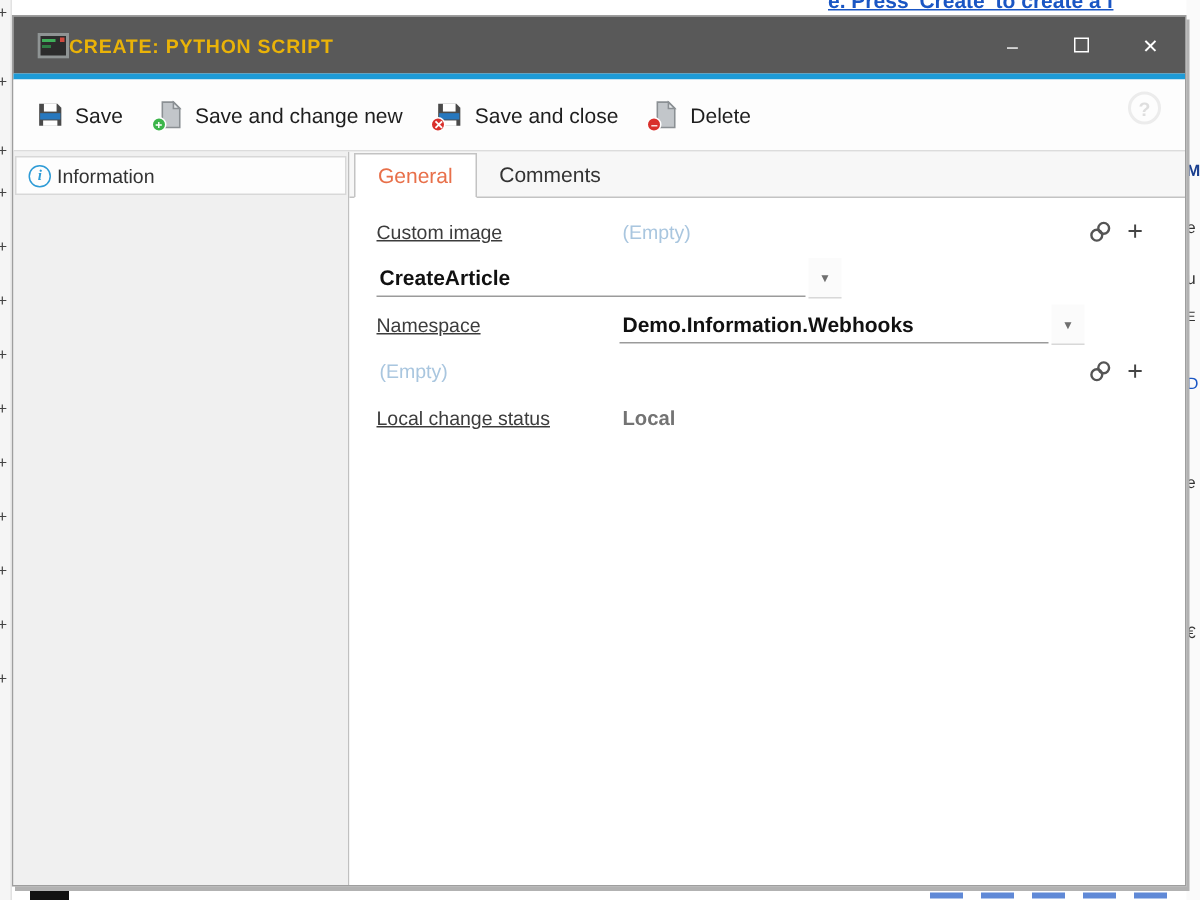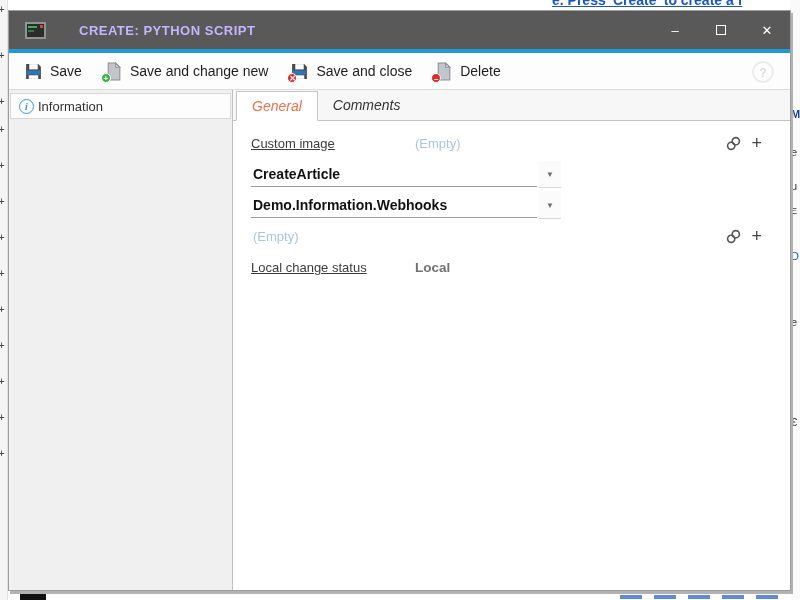--- a/index.html
+++ b/index.html
@@ -58,34 +58,34 @@
     flex:0 0 auto; padding-left:16px;
   }
   .term-icon {
     width:21px; height:17px; background:#2c2c2c; border:2px solid #8f9494;
     position:relative; flex:0 0 auto;
   }
   .term-icon .dot { position:absolute; right:1px; top:1px; width:3px; height:3px; background:#d04a3e; }
   .term-icon .ln1 { position:absolute; left:1px; top:2px; width:9px; height:2px; background:#3fae5a; }
   .term-icon .ln2 { position:absolute; left:1px; top:6px; width:6px; height:2px; background:#2f7d44; }
   .title-text {
-    color:#c4b5fd; font-size:13px; font-weight:bold; letter-spacing:.5px;
-    margin-left:33px; white-space:nowrap;
+    color:#eab308; font-size:13px; font-weight:bold; letter-spacing:.5px;
+    white-space:nowrap;
   }
   .win-controls { margin-left:auto; display:flex; align-items:center; height:100%; }
   .win-btn {
     width:46px; height:100%; display:flex; align-items:center; justify-content:center;
     color:#fff; font-size:13px; background:transparent; border:none; cursor:default;
   }
   .max-glyph { width:10px; height:10px; border:1.5px solid #fff; display:inline-block; }
   .accent-bar { height:4px; background:#1e9bd7; flex:0 0 auto; }
 
   
   .toolbar {
-    height:37px; background:#fdfdfd; display:flex; align-items:center;
+    height:48px; background:#fdfdfd; display:flex; align-items:center;
     padding-left:4px; flex:0 0 auto; position:relative;
     border-bottom:1px solid #dcdcdc;
   }
   .tb-btn {
     display:flex; align-items:center; gap:7px; padding:0 11px; height:100%;
     background:transparent; border:none; font-family:inherit;
     font-size:14px; color:#1e1e1e; cursor:default; white-space:nowrap;
   }
   .tb-ic { position:relative; width:19px; height:19px; display:inline-block; flex:0 0 auto; }
   .tb-ic svg { width:19px; height:19px; display:block; }
@@ -118,21 +118,21 @@
     width:15px; height:15px; border-radius:50%; border:1.5px solid #2e9bd6;
     color:#2e9bd6; font-size:10px; font-weight:bold; font-style:italic;
     display:flex; align-items:center; justify-content:center; flex:0 0 auto;
     font-family:"Liberation Serif", serif;
   }
 
   .main-col { flex:1; display:flex; flex-direction:column; background:#f7f7f7; min-width:0; }
   .tabbar { height:31px; display:flex; align-items:flex-end; padding-left:3px; border-bottom:1px solid #c3c3c3; flex:0 0 auto; }
   .tab {
     padding:0 15px; height:30px; line-height:29px; font-size:14px;
-    background:transparent; border:none; font-family:inherit; cursor:default;font-style:italic;
+    background:transparent; border:none; font-family:inherit; cursor:default;
   }
   .tab.active {
     background:#fff; border:1px solid #c3c3c3; border-bottom:1px solid #fff;
     margin-bottom:-1px; color:#e8704a;
   }
   .tab.plain { color:#333; }
 
   .content { flex:1; background:#fff; padding:7px 28px 0 18px; min-height:0; }
   .frow { display:flex; align-items:center; height:31px; }
   .flabel { width:162px; flex:0 0 auto; font-size:13px; color:#3c3c3c;text-decoration:underline; }
@@ -299,20 +299,21 @@
         <div class="frow">
           <span class="fvalwrap">
             <span class="ulinput">CreateArticle</span>
             <button class="ddbtn">
                 <span>▼</span>
               </button>
           </span>
         </div>
 
         <div class="frow">
+          <span class="flabel">Namespace</span>
           <span class="fvalwrap">
             <span class="ulinput">Demo.Information.Webhooks</span>
             <button class="ddbtn">
                 <span>▼</span>
               </button>
           </span>
         </div>
 
 
         <div class="frow">

